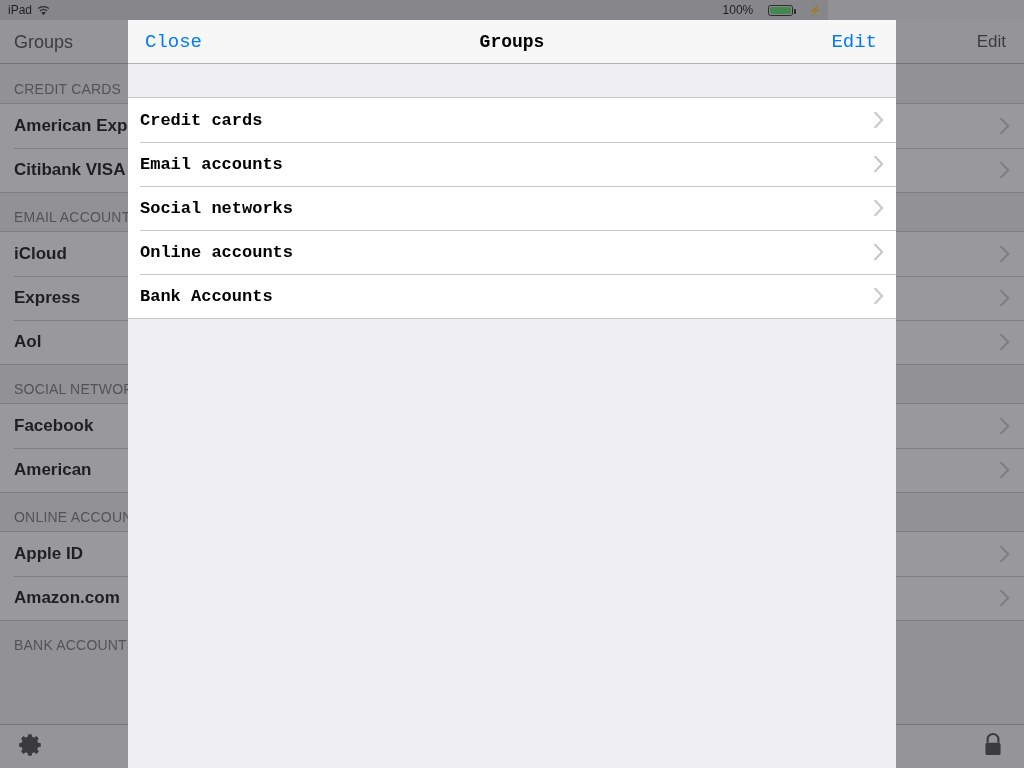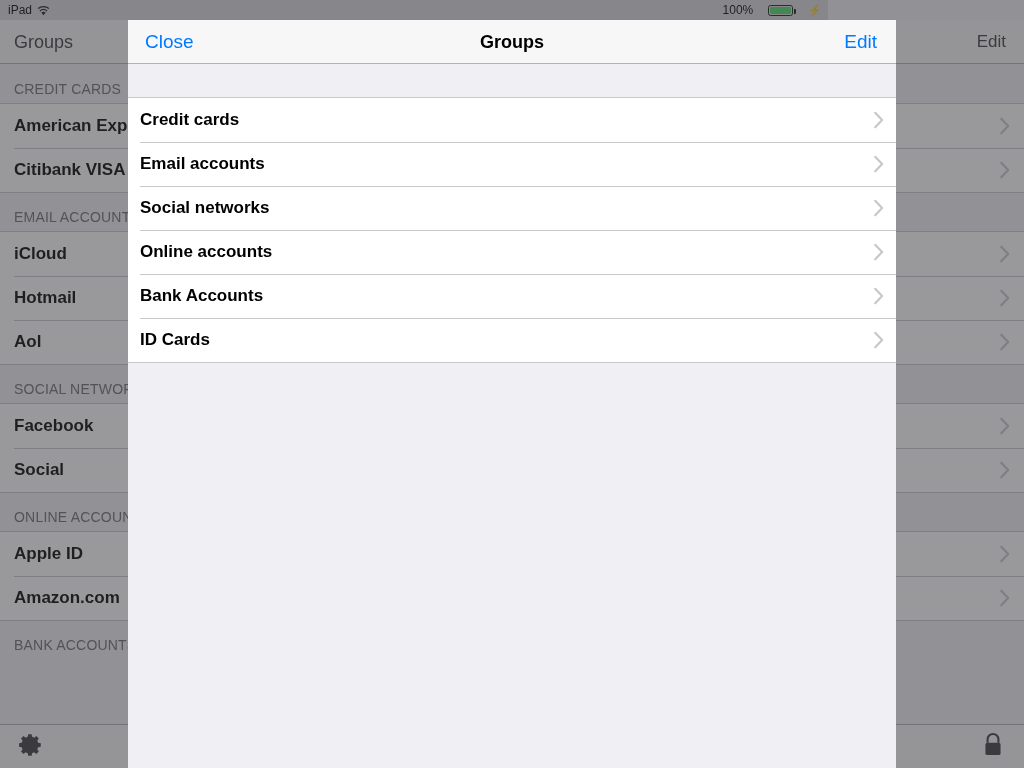--- a/index.html
+++ b/index.html
@@ -164,20 +164,21 @@
     pointer-events: none;
   }
 
   
   #modal {
     position: absolute;
     left: 128px; top: 20px;
     width: 768px; height: 748px;
     background: #EFEFF4;
     overflow: hidden;
+    font-family: Liberation Mono, monospace;
   }
   .modal-header {
     position: relative;
     height: 44px;
     background: #F7F7F7;
     border-bottom: 1px solid #B2B2B2;
   }
   .mh-close {
     position: absolute;
     left: 17px; top: 50%;
@@ -302,21 +303,21 @@
         <div class="bg-group">
           <div class="bg-row">
             <span>iCloud</span>
             <span class="bg-chev">
               <svg class="chev-svg" width="11" height="17.6" viewBox="0 0 10 16">
                 <path d="M2 1.5 L8.3 8 L2 14.5" stroke="#C7C7CC" stroke-width="2" fill="none" stroke-linecap="round" stroke-linejoin="round"></path>
               </svg>
             </span>
           </div>
           <div class="bg-row">
-            <span>Hotmail</span>
+            <span>Express</span>
             <span class="bg-chev">
               <svg class="chev-svg" width="11" height="17.6" viewBox="0 0 10 16">
                 <path d="M2 1.5 L8.3 8 L2 14.5" stroke="#C7C7CC" stroke-width="2" fill="none" stroke-linecap="round" stroke-linejoin="round"></path>
               </svg>
             </span>
           </div>
           <div class="bg-row">
             <span>Aol</span>
             <span class="bg-chev">
               <svg class="chev-svg" width="11" height="17.6" viewBox="0 0 10 16">
@@ -329,21 +330,21 @@
         <div class="bg-group">
           <div class="bg-row">
             <span>Facebook</span>
             <span class="bg-chev">
               <svg class="chev-svg" width="11" height="17.6" viewBox="0 0 10 16">
                 <path d="M2 1.5 L8.3 8 L2 14.5" stroke="#C7C7CC" stroke-width="2" fill="none" stroke-linecap="round" stroke-linejoin="round"></path>
               </svg>
             </span>
           </div>
           <div class="bg-row">
-            <span>Social</span>
+            <span>American</span>
             <span class="bg-chev">
               <svg class="chev-svg" width="11" height="17.6" viewBox="0 0 10 16">
                 <path d="M2 1.5 L8.3 8 L2 14.5" stroke="#C7C7CC" stroke-width="2" fill="none" stroke-linecap="round" stroke-linejoin="round"></path>
               </svg>
             </span>
           </div>
         </div>
         <div class="bg-section-head">ONLINE ACCOUNTS</div>
         <div class="bg-group">
           <div class="bg-row">
@@ -428,26 +429,18 @@
           </span>
         </div>
         <div class="m-row">
           <span class="m-label">Bank Accounts</span>
           <span class="m-chev">
             <svg class="chev-svg" width="11" height="17.6" viewBox="0 0 10 16">
               <path d="M2 1.5 L8.3 8 L2 14.5" stroke="#C7C7CC" stroke-width="2" fill="none" stroke-linecap="round" stroke-linejoin="round"></path>
             </svg>
           </span>
         </div>
-        <div class="m-row">
-          <span class="m-label">ID Cards</span>
-          <span class="m-chev">
-            <svg class="chev-svg" width="11" height="17.6" viewBox="0 0 10 16">
-              <path d="M2 1.5 L8.3 8 L2 14.5" stroke="#C7C7CC" stroke-width="2" fill="none" stroke-linecap="round" stroke-linejoin="round"></path>
-            </svg>
-          </span>
-        </div>
       </div>
 
     <div class="modal-filler"></div>
   </div>
 
 </div>
 
 </body></html>

